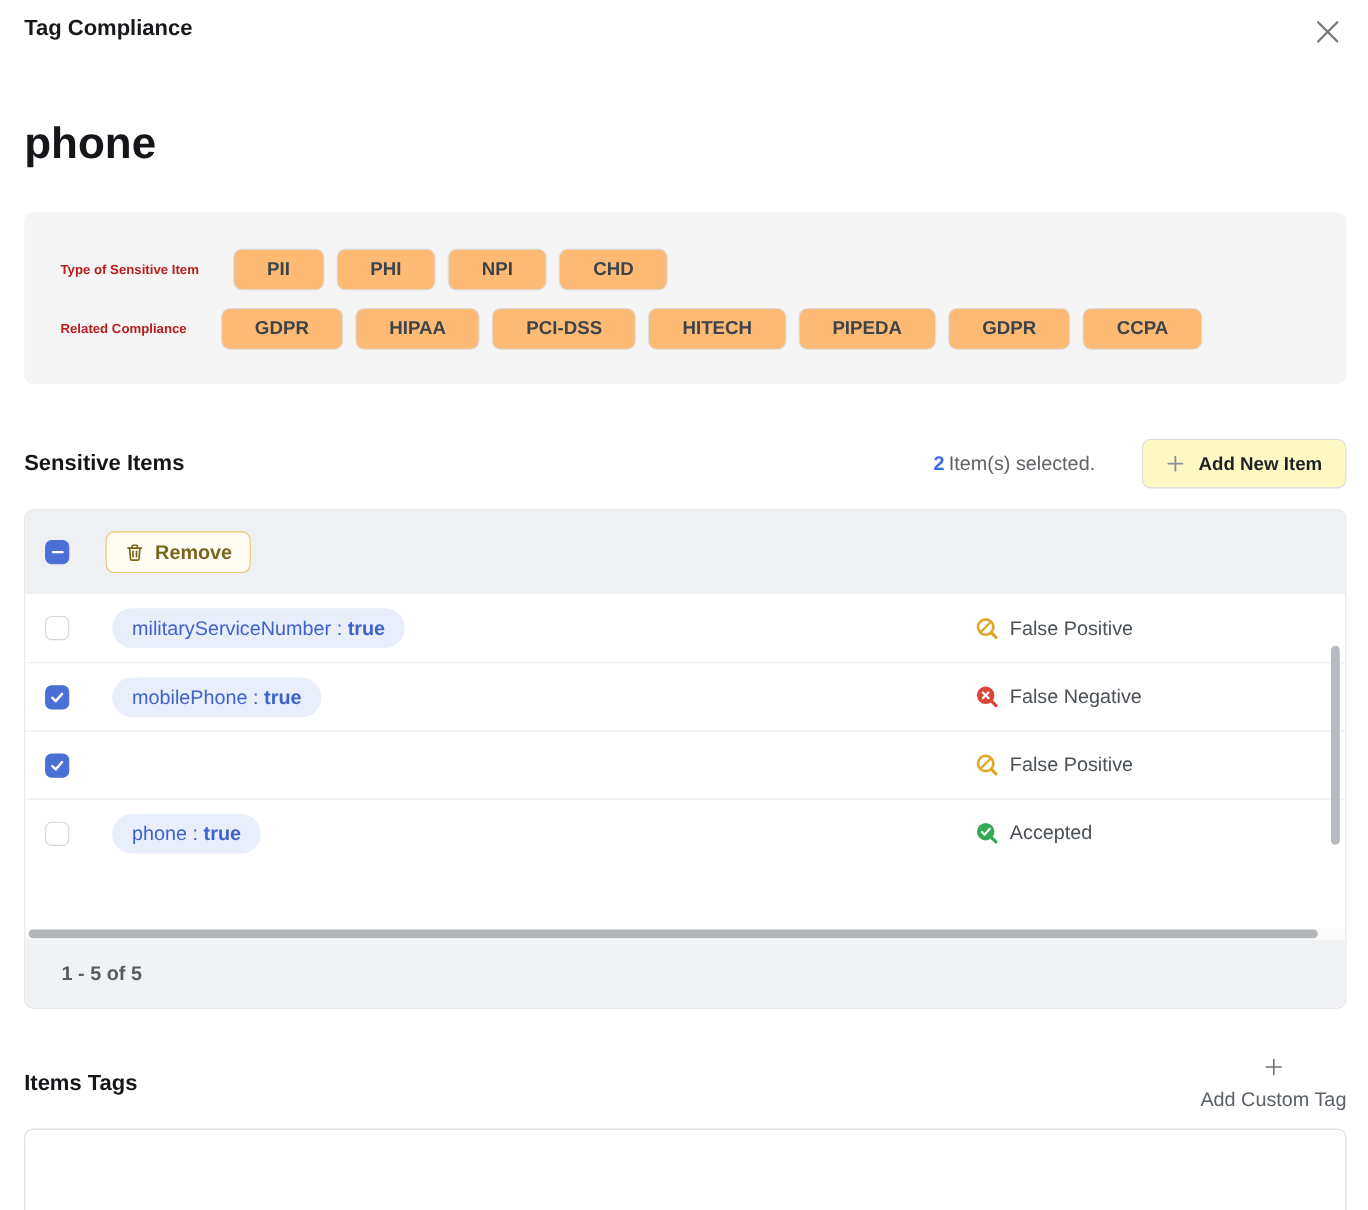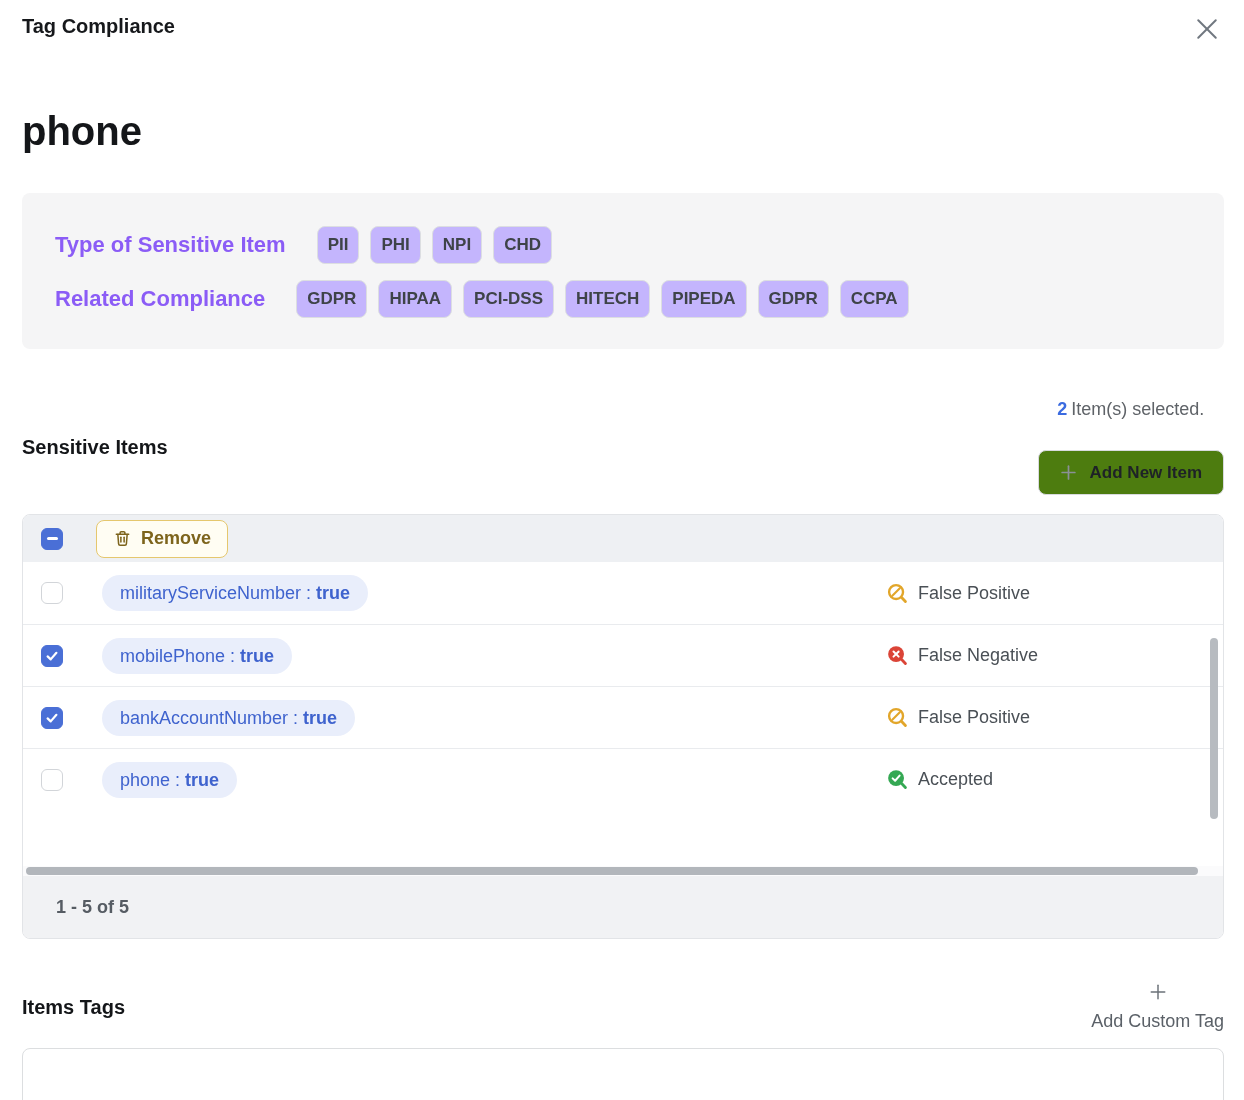--- a/index.html
+++ b/index.html
@@ -32,47 +32,47 @@
   
   .tag-name{font-size:40px;font-weight:700;color:#141619;margin-top:64px;line-height:44px;}
 
   
   .info-panel{
     margin-top:40px;background:#f5f5f6;border-radius:8px;
     padding:33px 33px 31px 33px;
   }
   .info-row{display:flex;align-items:center;}
   .info-row + .info-row{margin-top:16px;}
-  .info-label{font-size:22px;font-weight:600;color:#8b5cf6;margin-right:31px;min-width:0;}
+  .info-label{font-size:12px;font-weight:600;color:#b91c1c;margin-right:31px;min-width:0;}
   .chip-list{display:flex;align-items:center;gap:11px;flex-wrap:wrap;}
   .chip{
-    background:#c4b5fd;border:1px solid #dcdee1;border-radius:8px;
-    padding:8px 10px;font-size:17px;font-weight:600;color:#3e4348;line-height:20px;
+    background:#fdba74;border:1px solid #dcdee1;border-radius:8px;
+    padding:8px 30px;font-size:17px;font-weight:600;color:#3e4348;line-height:20px;
   }
 
   
   .section-head{margin-top:50px;display:flex;justify-content:space-between;align-items:center;}
   .section-title{font-size:20px;font-weight:700;color:#141619;}
-  .head-right{display:flex;align-items:center;gap:30px;flex-direction:column;}
+  .head-right{display:flex;align-items:center;gap:42px;}
   .selected-info{font-size:18px;color:#5f6368;}
   .selected-info b{color:var(--count-blue);font-weight:700;margin-right:4px;}
   .add-item-btn{
     display:flex;align-items:center;gap:13px;height:45px;padding:0 21px;
-    background:#4d7c0f;border:1px solid #d8dade;border-radius:8px;cursor:pointer;
+    background:#fef9c3;border:1px solid #d8dade;border-radius:8px;cursor:pointer;
     font-family:inherit;font-size:17px;font-weight:700;color:#1e2227;
   }
   .add-item-btn .plus{color:#8a9097;display:flex;}
 
   
   .table{
     margin-top:19px;border:1px solid #e2e4e7;border-radius:8px;
     position:relative;overflow:hidden;background:#fff;
   }
   .table-toolbar{
-    background:#eef0f3;height:47px;display:flex;align-items:center;padding-left:18px;
+    background:#eef0f3;height:76px;display:flex;align-items:center;padding-left:18px;
   }
   .checkbox{
     width:22px;height:22px;border-radius:6px;border:1.5px solid #d2d5d9;background:#fff;
     flex:0 0 auto;display:flex;align-items:center;justify-content:center;cursor:pointer;position:relative;
   }
   .checkbox.checked{background:var(--accent-blue);border-color:var(--accent-blue);}
   .checkbox .cb-check{display:none;}
   .checkbox.checked .cb-check{display:block;}
   .checkbox.indeterminate{background:var(--accent-blue);border-color:var(--accent-blue);}
   .checkbox.indeterminate::after{
@@ -254,23 +254,20 @@
       <span class="status-text">False Negative</span>
     </div>
   </div>
 
   <div class="trow">
     <div class="checkbox checked">
       <svg class="cb-check" width="14" height="14" viewBox="0 0 14 14">
         <path d="M2.6 7.4 L5.7 10.4 L11.4 3.8" fill="none" stroke="#fff" stroke-width="2.2" stroke-linecap="round" stroke-linejoin="round"></path>
       </svg>
     </div>
-    <div class="pill">
-      <span class="pill-key">bankAccountNumber</span><span class="pill-sep"> : </span><span class="pill-val">true</span>
-    </div>
     <div class="status">
       <span class="status-icon ic-amber">
   <svg width="21" height="21" viewBox="0 0 22 22">
     <circle cx="9.5" cy="9.5" r="7.3" fill="none" stroke="currentColor" stroke-width="2.5"></circle>
     <line x1="5.6" y1="13.4" x2="13.4" y2="5.6" stroke="currentColor" stroke-width="2.2" stroke-linecap="round"></line>
     <line x1="15.3" y1="15.3" x2="19.3" y2="19.3" stroke="currentColor" stroke-width="3" stroke-linecap="round"></line>
   </svg>
 </span>
       <span class="status-text">False Positive</span>
     </div>

